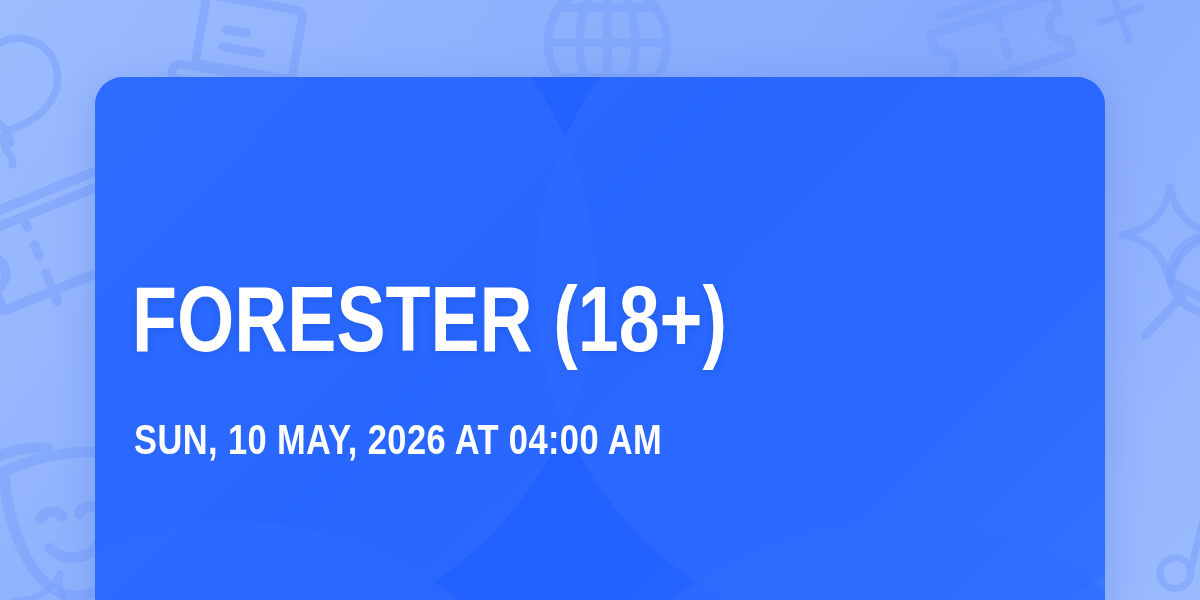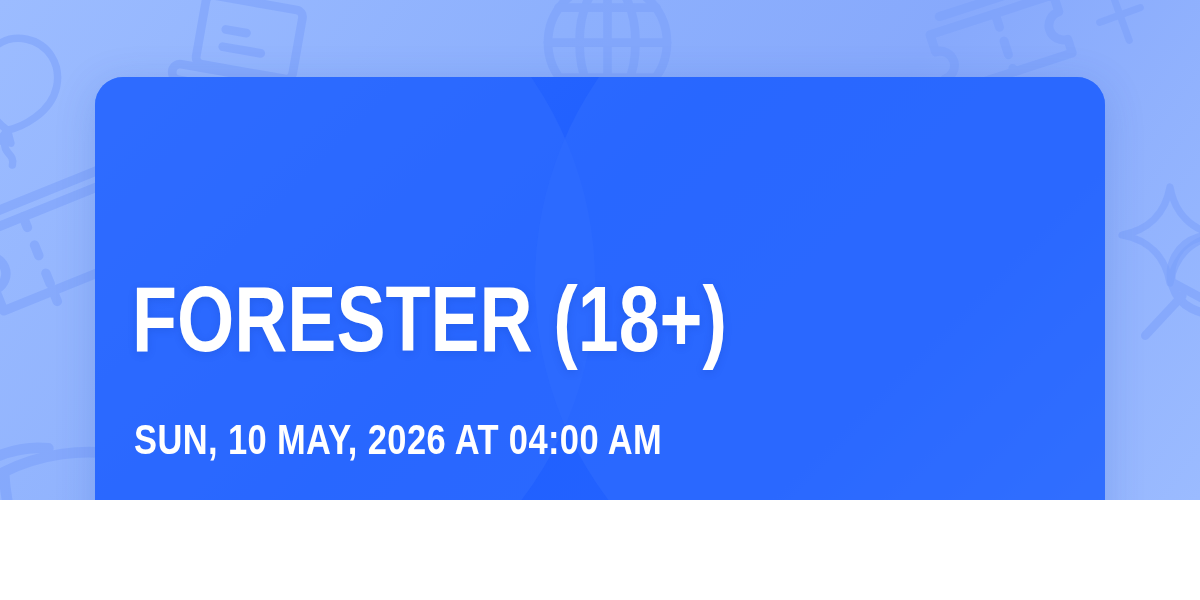--- a/index.html
+++ b/index.html
@@ -10,21 +10,21 @@
     width: 1200px;
     height: 600px;
     overflow: hidden;
     font-family: "Liberation Sans", sans-serif;
   }
 
   
   .stage {
     position: relative;
     width: 1200px;
-    height: 500px;
+    height: 600px;
     overflow: hidden;
     background: linear-gradient(125deg, #9cbcff 0%, #8db0fd 38%, #87a9fc 62%, #9bbbff 100%);
   }
 
   
   .wallpaper {
     position: absolute;
     inset: 0;
     overflow: hidden;
     pointer-events: none;

